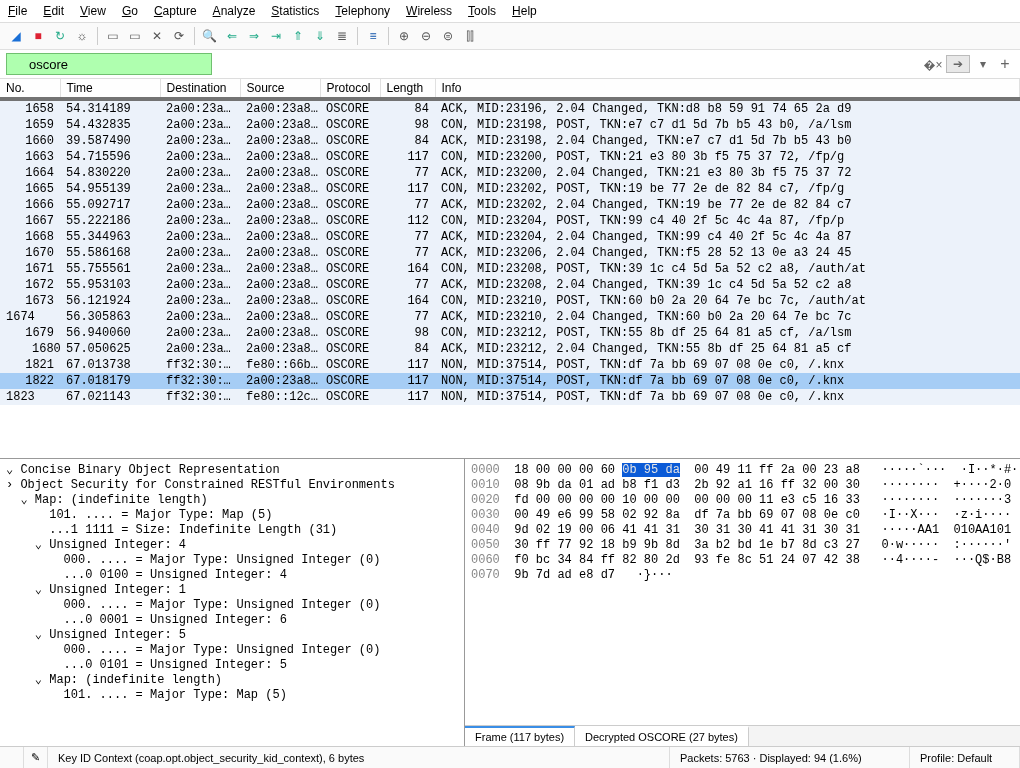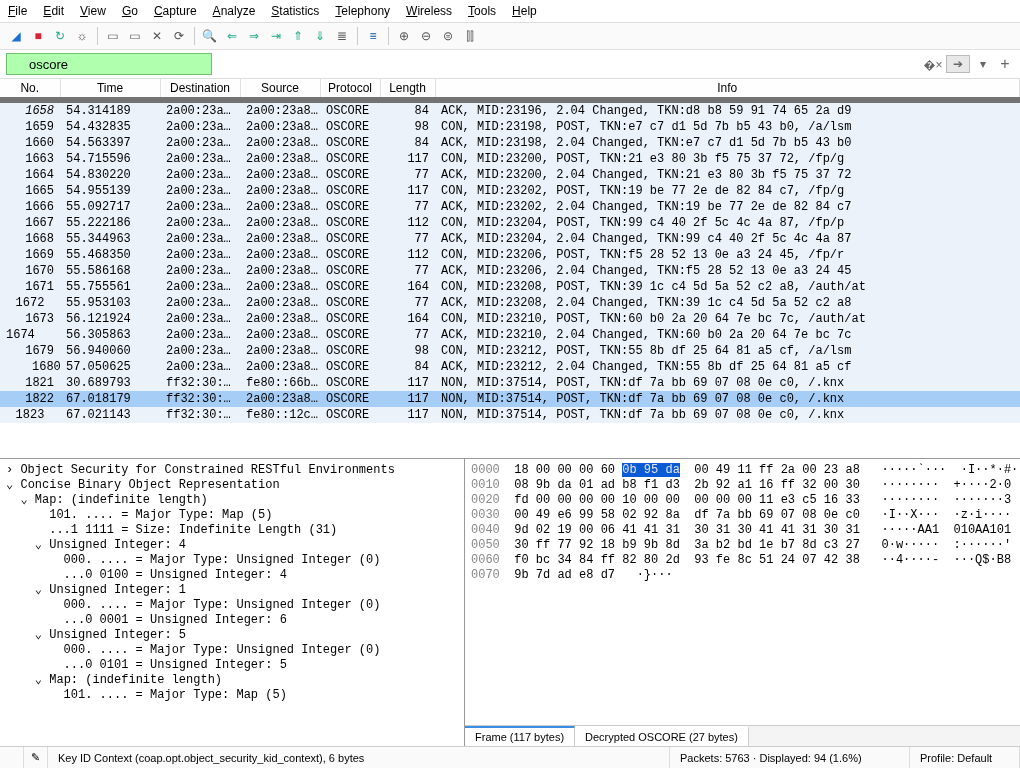--- a/index.html
+++ b/index.html
@@ -10,21 +10,21 @@
 .toolbar { display: flex; gap: 2px; padding: 3px 6px; border-bottom: 1px solid #e0e0e0; align-items: center; background:#fafafa; }
 .tb-btn { width: 20px; height: 20px; display:flex; align-items:center; justify-content:center; border: 1px solid transparent; border-radius:2px; font-size:12px; color:#555;}
 .tb-sep{ width:1px; height:18px; background:#ccc; margin:0 3px;}
 .filter-row{ display:flex; align-items:center; padding:3px 6px; gap:4px; border-bottom:1px solid #ddd;}
 .filter-input{ flex:1; height:22px; background:#afffaf; border:1px solid #70c070; padding:0 6px 0 22px; font-size:13px; font-family:inherit; position:relative;}
 .filter-wrap{flex:1; position:relative;}
 .filter-glyph{ position:absolute; left:6px; top:4px; font-size:12px; color:#3c7b3c;}
 .filter-trail{ width:18px; height:18px; display:flex;align-items:center;justify-content:center; color:#666; font-size:12px;}
 .packet-list{ flex: 0 0 380px; overflow:auto; border-bottom:1px solid #999; background:#fff; font-family:"Consolas","Courier New",monospace; font-size:12px; position:relative;}
 .packet-list table{ width:100%; border-collapse:collapse; table-layout:fixed;}
-.packet-list th{ text-align:center; font-weight:normal; padding:2px 6px; border-right:1px solid #e0e0e0; background:#fefefe; border-bottom:6px solid #737373; position:sticky; top:0; font-family:"Segoe UI",sans-serif;}
+.packet-list th{ text-align:left; font-weight:normal; padding:2px 6px; border-right:1px solid #e0e0e0; background:#fefefe; border-bottom:4px solid #737373; position:sticky; top:0; font-family:"Segoe UI",sans-serif;}
 .packet-list td{ padding:1px 6px; white-space:nowrap; overflow:hidden; text-overflow:clip;}
 .packet-list tr{ background:#ecf2fa; }
 .packet-list tr.sel{ background:#a6cdf5;}
 .mid-split{ flex:1; display:flex; min-height:0;}
 .tree-pane{ width:465px; overflow:auto; border-right:1px solid #999; font-family:"Consolas","Courier New",monospace; font-size:12px; padding:4px 0;}
 .tree-pane .line{ white-space:pre; padding:0 6px; line-height:15px;}
 .hex-pane{ flex:1; display:flex; flex-direction:column; min-width:0;}
 .hex-body{ flex:1; overflow:auto; font-family:"Consolas","Courier New",monospace; font-size:12px; padding:4px 6px; line-height:15px; white-space:pre;}
 .hex-tabs{ display:flex; border-top:1px solid #ccc; background:#f4f4f4; font-size:11px;}
 .hex-tab{ padding:3px 10px; border-right:1px solid #ccc; background:#fff; border-top:2px solid transparent;}
@@ -107,40 +107,40 @@
           <th>Time</th>
           <th>Destination</th>
           <th>Source</th>
           <th>Protocol</th>
           <th>Length</th>
           <th>Info</th>
         </tr>
       </thead>
     <tbody id="pl-body">
         <tr>
-          <td style="text-align: right; font-style: italic;">1658</td>
+          <td style="text-align: right;">1658</td>
           <td>54.314189</td>
           <td>2a00:23a…</td>
           <td>2a00:23a8…</td>
           <td>OSCORE</td>
           <td style="text-align: right;">84</td>
           <td>ACK, MID:23196, 2.04 Changed, TKN:d8 b8 59 91 74 65 2a d9</td>
         </tr>
         <tr>
           <td style="text-align: right;">1659</td>
           <td>54.432835</td>
           <td>2a00:23a…</td>
           <td>2a00:23a8…</td>
           <td>OSCORE</td>
           <td style="text-align: right;">98</td>
           <td>CON, MID:23198, POST, TKN:e7 c7 d1 5d 7b b5 43 b0, /a/lsm</td>
         </tr>
         <tr>
           <td style="text-align: right;">1660</td>
-          <td>54.563397</td>
+          <td>39.587490</td>
           <td>2a00:23a…</td>
           <td>2a00:23a8…</td>
           <td>OSCORE</td>
           <td style="text-align: right;">84</td>
           <td>ACK, MID:23198, 2.04 Changed, TKN:e7 c7 d1 5d 7b b5 43 b0</td>
         </tr>
         <tr>
           <td style="text-align: right;">1663</td>
           <td>54.715596</td>
           <td>2a00:23a…</td>
@@ -188,48 +188,39 @@
         <tr>
           <td style="text-align: right; margin-left: 48px;">1668</td>
           <td>55.344963</td>
           <td>2a00:23a…</td>
           <td>2a00:23a8…</td>
           <td>OSCORE</td>
           <td style="text-align: right;">77</td>
           <td>ACK, MID:23204, 2.04 Changed, TKN:99 c4 40 2f 5c 4c 4a 87</td>
         </tr>
         <tr>
-          <td style="text-align: right;">1669</td>
-          <td>55.468350</td>
-          <td>2a00:23a…</td>
-          <td>2a00:23a8…</td>
-          <td>OSCORE</td>
-          <td style="text-align: right;">112</td>
-          <td>CON, MID:23206, POST, TKN:f5 28 52 13 0e a3 24 45, /fp/r</td>
-        </tr>
-        <tr>
           <td style="text-align: right;">1670</td>
           <td>55.586168</td>
           <td>2a00:23a…</td>
           <td>2a00:23a8…</td>
           <td>OSCORE</td>
           <td style="text-align: right;">77</td>
           <td>ACK, MID:23206, 2.04 Changed, TKN:f5 28 52 13 0e a3 24 45</td>
         </tr>
         <tr>
           <td style="text-align: right;">1671</td>
           <td>55.755561</td>
           <td>2a00:23a…</td>
           <td>2a00:23a8…</td>
           <td>OSCORE</td>
           <td style="text-align: right;">164</td>
           <td>CON, MID:23208, POST, TKN:39 1c c4 5d 5a 52 c2 a8, /auth/at</td>
         </tr>
         <tr>
-          <td style="text-align: center;">1672</td>
+          <td style="text-align: right;">1672</td>
           <td>55.953103</td>
           <td>2a00:23a…</td>
           <td>2a00:23a8…</td>
           <td>OSCORE</td>
           <td style="text-align: right;">77</td>
           <td>ACK, MID:23208, 2.04 Changed, TKN:39 1c c4 5d 5a 52 c2 a8</td>
         </tr>
         <tr>
           <td style="text-align: right;">1673</td>
           <td>56.121924</td>
@@ -261,53 +252,53 @@
           <td style="text-align: left; padding-left: 32px;">1680</td>
           <td>57.050625</td>
           <td>2a00:23a…</td>
           <td>2a00:23a8…</td>
           <td>OSCORE</td>
           <td style="text-align: right;">84</td>
           <td>ACK, MID:23212, 2.04 Changed, TKN:55 8b df 25 64 81 a5 cf</td>
         </tr>
         <tr>
           <td style="text-align: right;">1821</td>
-          <td>30.689793</td>
+          <td>67.013738</td>
           <td>ff32:30:…</td>
           <td>fe80::66b…</td>
           <td>OSCORE</td>
           <td style="text-align: right;">117</td>
           <td>NON, MID:37514, POST, TKN:df 7a bb 69 07 08 0e c0, /.knx</td>
         </tr>
         <tr class="sel">
           <td style="text-align: right;">1822</td>
           <td>67.018179</td>
           <td>ff32:30:…</td>
           <td>2a00:23a8…</td>
           <td>OSCORE</td>
           <td style="text-align: right;">117</td>
           <td>NON, MID:37514, POST, TKN:df 7a bb 69 07 08 0e c0, /.knx</td>
         </tr>
         <tr>
-          <td style="text-align: center;">1823</td>
+          <td style="text-align: left;">1823</td>
           <td>67.021143</td>
           <td>ff32:30:…</td>
           <td>fe80::12c…</td>
           <td>OSCORE</td>
           <td style="text-align: right;">117</td>
           <td>NON, MID:37514, POST, TKN:df 7a bb 69 07 08 0e c0, /.knx</td>
         </tr>
       </tbody>
   </table>
 </div>
 
 <div class="mid-split">
   <div class="tree-pane" id="tree">
+      <div class="line">⌄ Concise Binary Object Representation</div>
       <div class="line">› Object Security for Constrained RESTful Environments</div>
-      <div class="line">⌄ Concise Binary Object Representation</div>
       <div class="line">  ⌄ Map: (indefinite length)</div>
       <div class="line">      101. .... = Major Type: Map (5)</div>
       <div class="line">      ...1 1111 = Size: Indefinite Length (31)</div>
       <div class="line">    ⌄ Unsigned Integer: 4</div>
       <div class="line">        000. .... = Major Type: Unsigned Integer (0)</div>
       <div class="line">        ...0 0100 = Unsigned Integer: 4</div>
       <div class="line">    ⌄ Unsigned Integer: 1</div>
       <div class="line">        000. .... = Major Type: Unsigned Integer (0)</div>
       <div class="line">        ...0 0001 = Unsigned Integer: 6</div>
       <div class="line">    ⌄ Unsigned Integer: 5</div>

